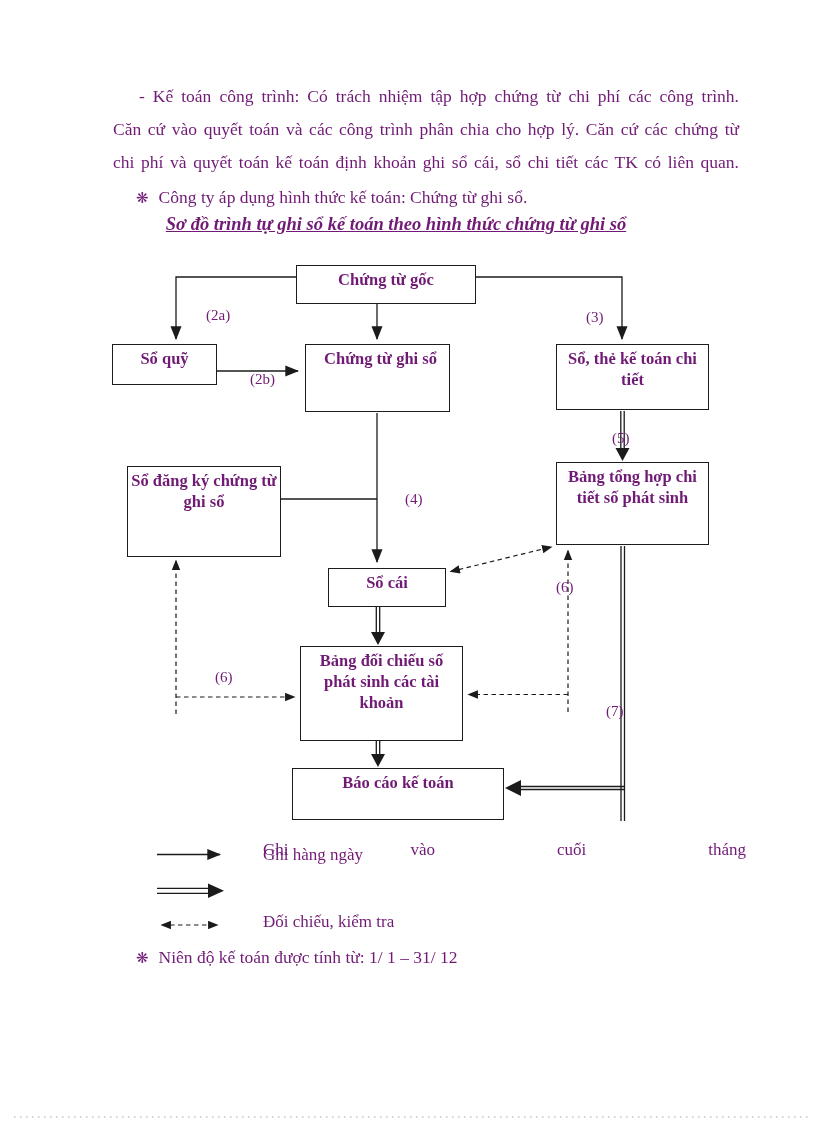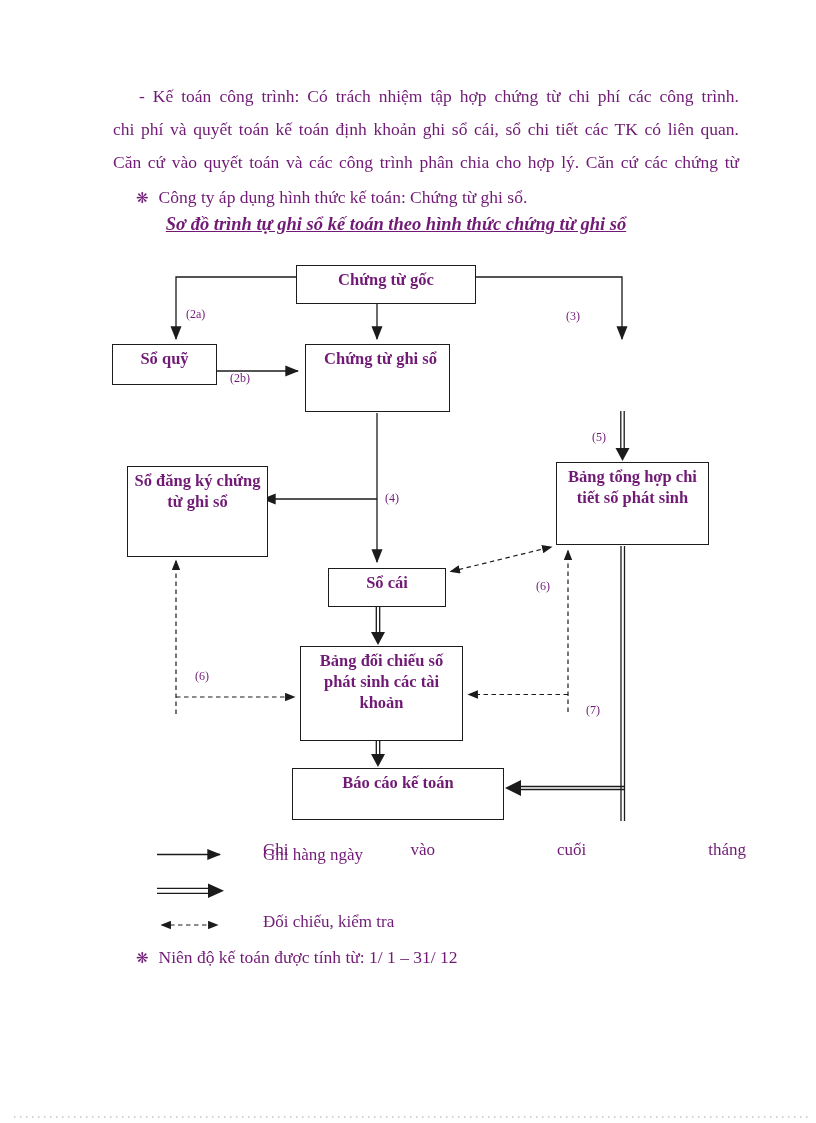--- a/index.html
+++ b/index.html
@@ -13,35 +13,35 @@
   
   .bullet-row{font-size:17.5px;line-height:22px;}
   .bullet-glyph{font-family:"DejaVu Sans",sans-serif;font-size:15px;margin-right:10px;}
   
   .diagram-title{left:0;top:214px;width:792px;text-align:center;font-weight:bold;font-style:italic;font-size:18.5px;text-decoration:underline;}
   
   .node{border:1.5px solid #1c1c1c;background:#ffffff;box-sizing:border-box;
         font-weight:bold;font-size:16.5px;line-height:21px;text-align:center;
         padding:3px 2px 0 2px;}
   
-  .slabel{font-size:12px;}
+  .slabel{font-size:15px;margin-left:20px;}
   
   .legend-text{font-size:17px;}
   .legend-just{display:flex;justify-content:space-between;font-size:17px;}
   svg.connectors{position:absolute;left:0;top:0;pointer-events:none;}
 </style>
 </head>
 <body>
 
 <div class="page">
 
   <div class="abs para">
     <div class="pline pline-indent">- Kế toán công trình: Có trách nhiệm tập hợp chứng từ chi phí các công trình.</div>
+    <div class="pline">Căn cứ vào quyết toán và các công trình phân chia cho hợp lý. Căn cứ các chứng từ</div>
     <div class="pline">chi phí và quyết toán kế toán định khoản ghi sổ cái, sổ chi tiết các TK có liên quan.</div>
-    <div class="pline">Căn cứ vào quyết toán và các công trình phân chia cho hợp lý. Căn cứ các chứng từ</div>
   </div>
 
   <div class="abs bullet-row" style="left:136px;top:186px;">
     <span class="bullet-glyph">❋</span><span>Công ty áp dụng hình thức kế toán: Chứng từ ghi sổ.</span>
   </div>
 
   <div class="abs diagram-title">Sơ đồ trình tự ghi sổ kế toán theo hình thức chứng từ ghi sổ</div>
 
   <svg class="connectors" width="816" height="1123" viewBox="0 0 816 1123">
     <defs>
@@ -88,21 +88,22 @@
 
       <path d="M162,925 L217,925" marker-start="url(#mS)" marker-end="url(#mS)"></path>
     </g>
 
     <path d="M14,1117 L810,1117" stroke="#c4c4c4" stroke-width="1.4" stroke-dasharray="1.5,4.5" fill="none"></path>
   </svg>
 
   <div class="abs node" style="left:296px;top:265px;width:180px;height:39px;">Chứng từ gốc</div>
   <div class="abs node" style="left:112px;top:344px;width:105px;height:41px;">Sổ quỹ</div>
   <div class="abs node" style="left:305px;top:344px;width:145px;height:68px;padding-left:8px;">Chứng từ ghi sổ</div>
-  <div class="abs node" style="left:127px;top:466px;width:141px;height:91px;">Sổ đăng ký chứng từ ghi sổ</div>
+  <div class="abs node" style="left:556px;top:344px;width:153px;height:66px;">Sổ, thẻ kế toán chi tiết</div>
+  <div class="abs node" style="left:127px;top:466px;width:154px;height:91px;">Sổ đăng ký chứng từ ghi sổ</div>
   <div class="abs node" style="left:556px;top:462px;width:153px;height:83px;">Bảng tổng hợp chi tiết số phát sinh</div>
   <div class="abs node" style="left:300px;top:646px;width:163px;height:95px;">Bảng đối chiếu số phát sinh các tài khoản</div>
   <div class="abs node" style="left:328px;top:568px;width:118px;height:39px;">Sổ cái</div>
   <div class="abs node" style="left:292px;top:768px;width:212px;height:52px;">Báo cáo kế toán</div>
 
   <div class="abs slabel" style="left:186px;top:307px;">(2a)</div>
   <div class="abs slabel" style="left:230px;top:371px;">(2b)</div>
   <div class="abs slabel" style="left:566px;top:309px;">(3)</div>
   <div class="abs slabel" style="left:385px;top:491px;">(4)</div>
   <div class="abs slabel" style="left:592px;top:430px;">(5)</div>

